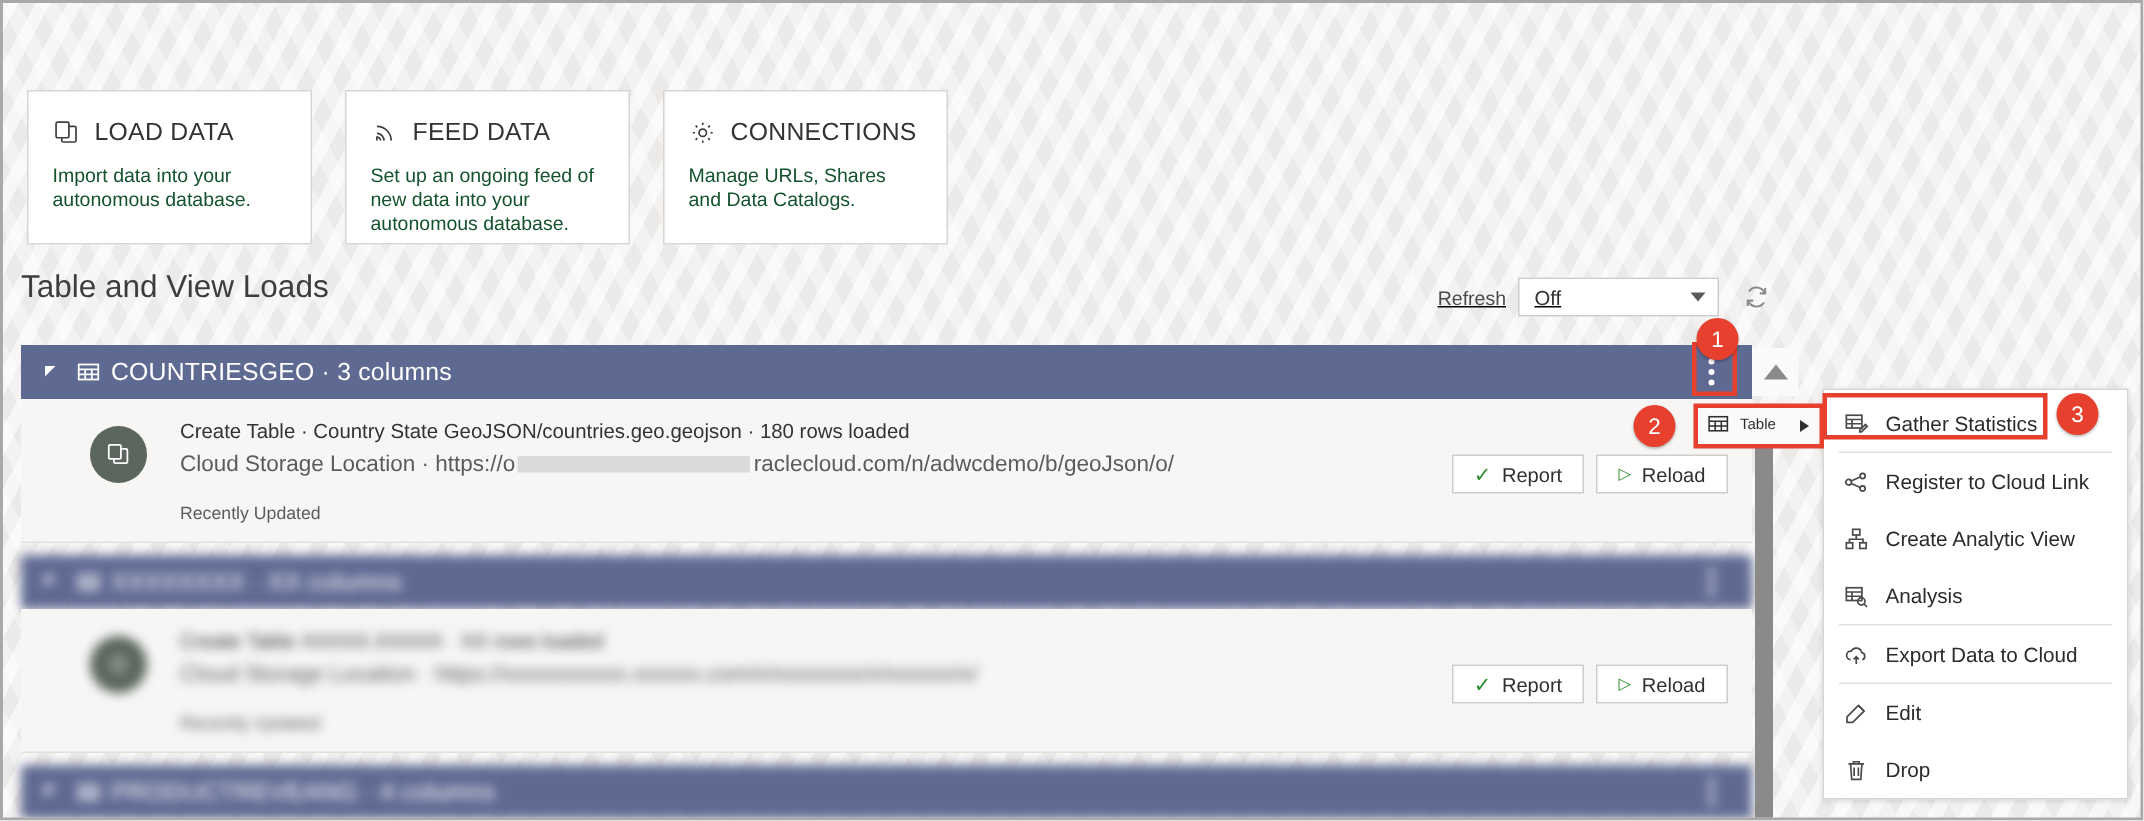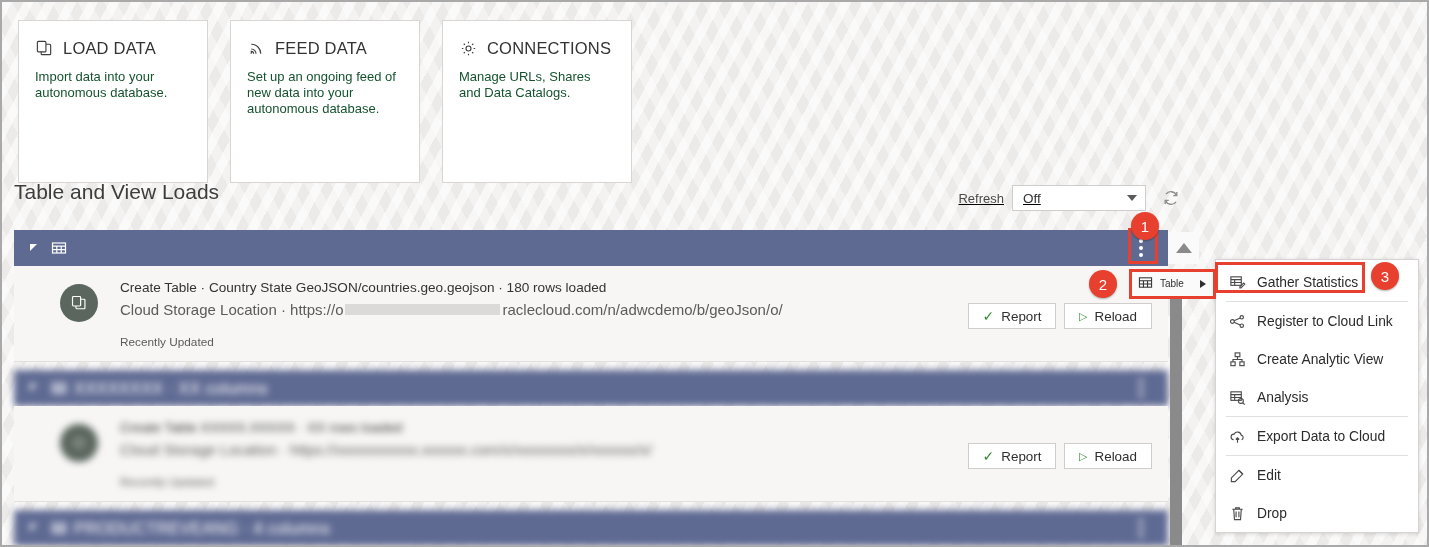--- a/index.html
+++ b/index.html
@@ -24,25 +24,26 @@
   }
 
   
   .cards {
     position: absolute;
     left: 16px; top: 18px;
     display: flex;
     gap: 22px;
   }
   .card {
-    width: 190px; height: 163px;
+    width: 190px; height: 103px;
     background: #ffffff;
     border: 1px solid #d8d5d2;
     box-sizing: border-box;
     padding: 18px 16px 0 16px;
+    margin-top: 40px;
   }
   .card-head {
     display: flex;
     align-items: center;
     gap: 9px;
     margin-bottom: 11px;
   }
   .card-ico { width: 19px; height: 19px; flex: none; color: #3f3f3f; display:block; }
   .card-ico svg { display:block; }
   .card-title {
@@ -331,20 +332,21 @@
   <div class="list">
 
     <div class="grp-head">
       <span class="tri-collapse"></span>
       <span class="grp-ico">
         <svg viewBox="0 0 16 16" width="16" height="16" fill="none" stroke="#ffffff" stroke-width="1.2">
           <rect x="1.5" y="3" width="13" height="10"></rect>
           <path d="M1.5 6.2h13M1.5 9.6h13M5.8 6.2V13M10.2 6.2V13"></path>
         </svg>
       </span>
+      <span class="grp-label">COUNTRIESGEO · 3 columns</span>
       <span class="kebab">
         <i></i>
           <i></i>
           <i></i>
       </span>
     </div>
 
     <div class="grp-body">
       <span class="row-ico">
         <svg viewBox="0 0 20 20" width="18" height="18" fill="none" stroke="#ffffff" stroke-width="1.3">

